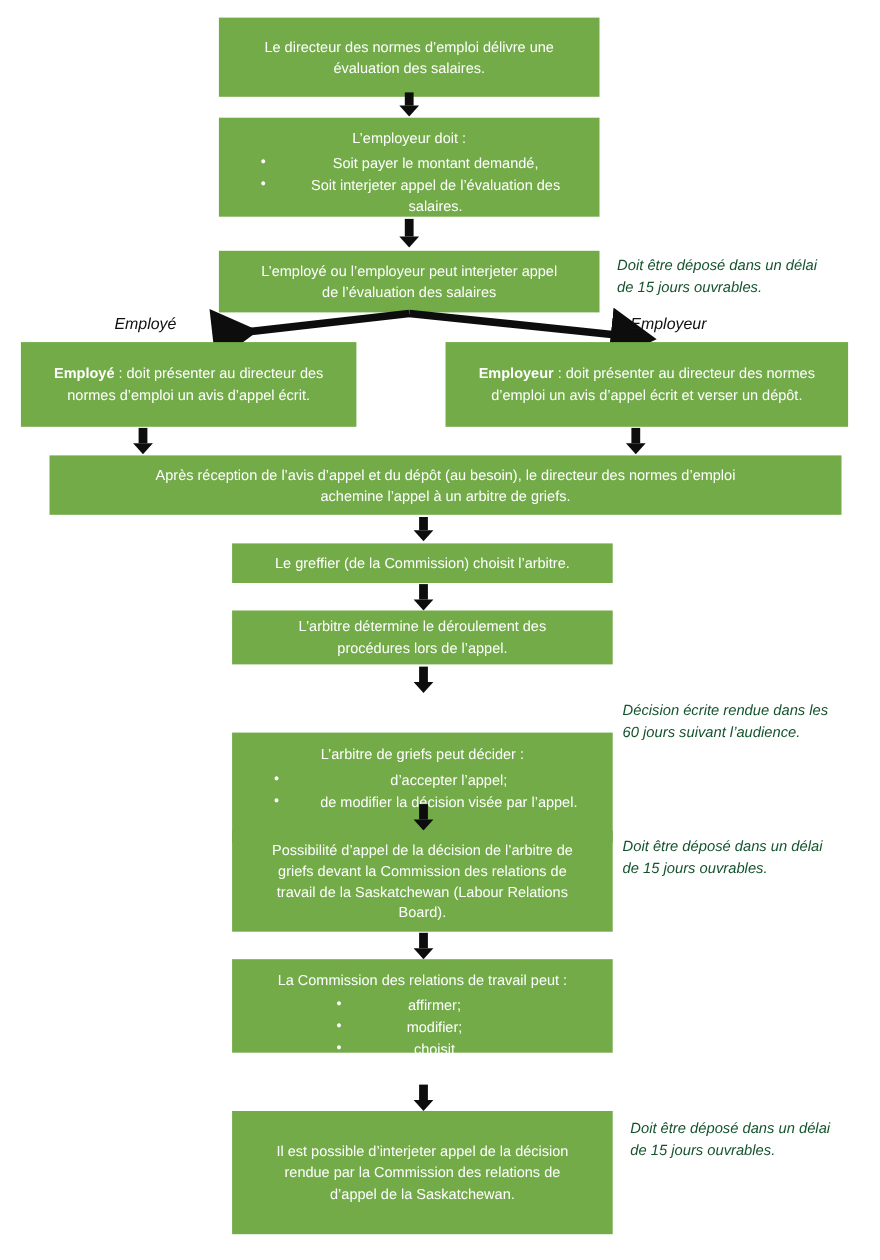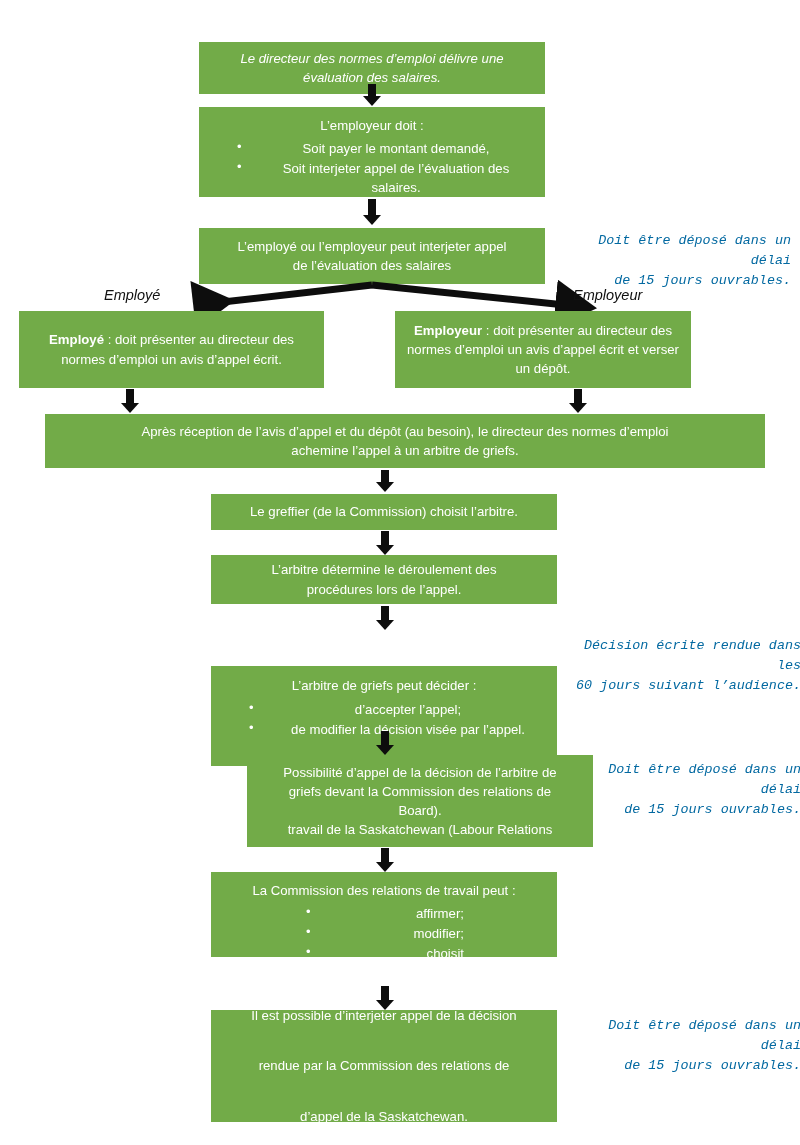--- a/index.html
+++ b/index.html
@@ -52,35 +52,34 @@
   ul.bul li::before {
     content: "\2022";
     position: absolute;
     left: 2px;
     top: -1px;
     font-size: 13px;
     color: #ffffff;
   }
   ul.bul.centered {
     padding-left: 0;
-    text-align: right;
+    text-align: center;
     width: 160px;
     margin: 0 auto;
   }
   .strongname { font-weight: bold; }
 
   
   .note {
     position: absolute;
     font-style: italic;
     font-size: 13.4px;
     line-height: 1.5;
-    color: #0369a1;
-    text-align: right;
-    font-family: Liberation Mono, monospace;
+    color: #14532d;
+    text-align: left;
   }
 
   
   .branch-label {
     position: absolute;
     font-style: italic;
     font-size: 14.5px;
     color: #111111;
   }
 
@@ -114,21 +113,21 @@
     top: 0;
     overflow: visible;
     pointer-events: none;
   }
 </style>
 </head>
 <body>
 
 <div id="canvas">
 
-  <div class="box" style="left:199px; top:42px; width:346px; height:52px;font-style:italic;">
+  <div class="box" style="left:199px; top:16px; width:346px; height:72px;">
     <span class="line">Le directeur des normes d’emploi délivre une</span>
     <span class="line">évaluation des salaires.</span>
   </div>
 
   <div class="arrow-v" style="left:372px; top:84px;">
     <div class="shaft" style="height:12px;"></div>
     <div class="head" style="top:12px;"></div>
   </div>
 
   <div class="box" style="left:199px; top:107px; width:346px; height:90px; justify-content:flex-start; padding-top:9px;">
@@ -169,21 +168,21 @@
 
   <div class="branch-label" style="left:104px; top:287px;">Employé</div>
   <div class="branch-label" style="left:573px; top:287px;">Employeur</div>
 
   <div class="box" style="left:19px; top:311px; width:305px; height:77px;">
     <div>
       <span class="strongname">Employé</span><span> : doit présenter au directeur des normes d’emploi un avis d’appel écrit.</span>
     </div>
   </div>
 
-  <div class="box" style="left:395px; top:311px; width:296px; height:77px;">
+  <div class="box" style="left:405px; top:311px; width:366px; height:77px;">
     <div>
       <span class="strongname">Employeur</span><span> : doit présenter au directeur des normes d’emploi un avis d’appel écrit et verser un dépôt.</span>
     </div>
   </div>
 
   <div class="arrow-v" style="left:130px; top:389px;">
     <div class="shaft" style="height:14px;"></div>
     <div class="head" style="top:14px;"></div>
   </div>
   <div class="arrow-v" style="left:578px; top:389px;">
@@ -231,25 +230,25 @@
   <div class="note" style="left:566px; top:636px; width:235px;">
     <div>Décision écrite rendue dans les</div>
     <div>60 jours suivant l’audience.</div>
   </div>
 
   <div class="arrow-v" style="left:385px; top:731px;">
     <div class="shaft" style="height:14px;"></div>
     <div class="head" style="top:14px;"></div>
   </div>
 
-  <div class="box" style="left:211px; top:755px; width:346px; height:92px;margin-left:36px;">
+  <div class="box" style="left:211px; top:755px; width:346px; height:92px;">
     <span class="line">Possibilité d’appel de la décision de l’arbitre de</span>
     <span class="line">griefs devant la Commission des relations de</span>
+    <span class="line">travail de la Saskatchewan (Labour Relations</span>
     <span class="line">Board).</span>
-    <span class="line">travail de la Saskatchewan (Labour Relations</span>
   </div>
 
   <div class="note" style="left:566px; top:760px; width:235px;">
     <div>Doit être déposé dans un délai</div>
     <div>de 15 jours ouvrables.</div>
   </div>
 
   <div class="arrow-v" style="left:385px; top:848px;">
     <div class="shaft" style="height:14px;"></div>
     <div class="head" style="top:14px;"></div>
@@ -263,21 +262,21 @@
       <li>choisit</li>
     </ul>
     <div style="text-align:left; width:160px; margin:0 auto; padding-left:44px; box-sizing:border-box;">la décision de l’arbitre.</div>
   </div>
 
   <div class="arrow-v" style="left:385px; top:986px;">
     <div class="shaft" style="height:14px;"></div>
     <div class="head" style="top:14px;"></div>
   </div>
 
-  <div class="box" style="left:211px; top:1010px; width:346px; height:112px;gap:31px;">
+  <div class="box" style="left:211px; top:1010px; width:346px; height:112px;">
     <span class="line">Il est possible d’interjeter appel de la décision</span>
     <span class="line">rendue par la Commission des relations de</span>
     <span class="line">d’appel de la Saskatchewan.</span>
   </div>
 
   <div class="note" style="left:573px; top:1016px; width:228px;">
     <div>Doit être déposé dans un délai</div>
     <div>de 15 jours ouvrables.</div>
   </div>
 

